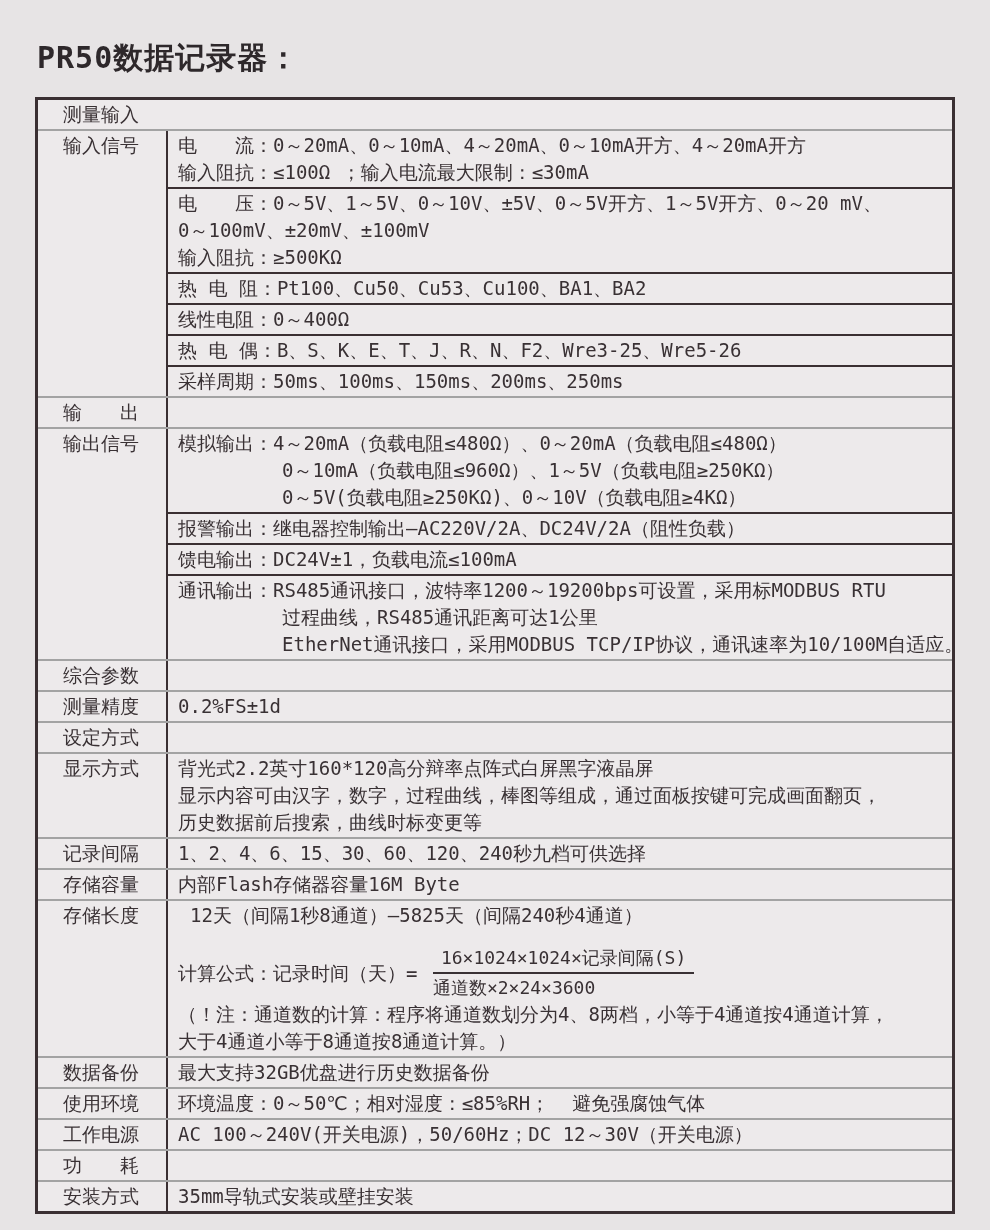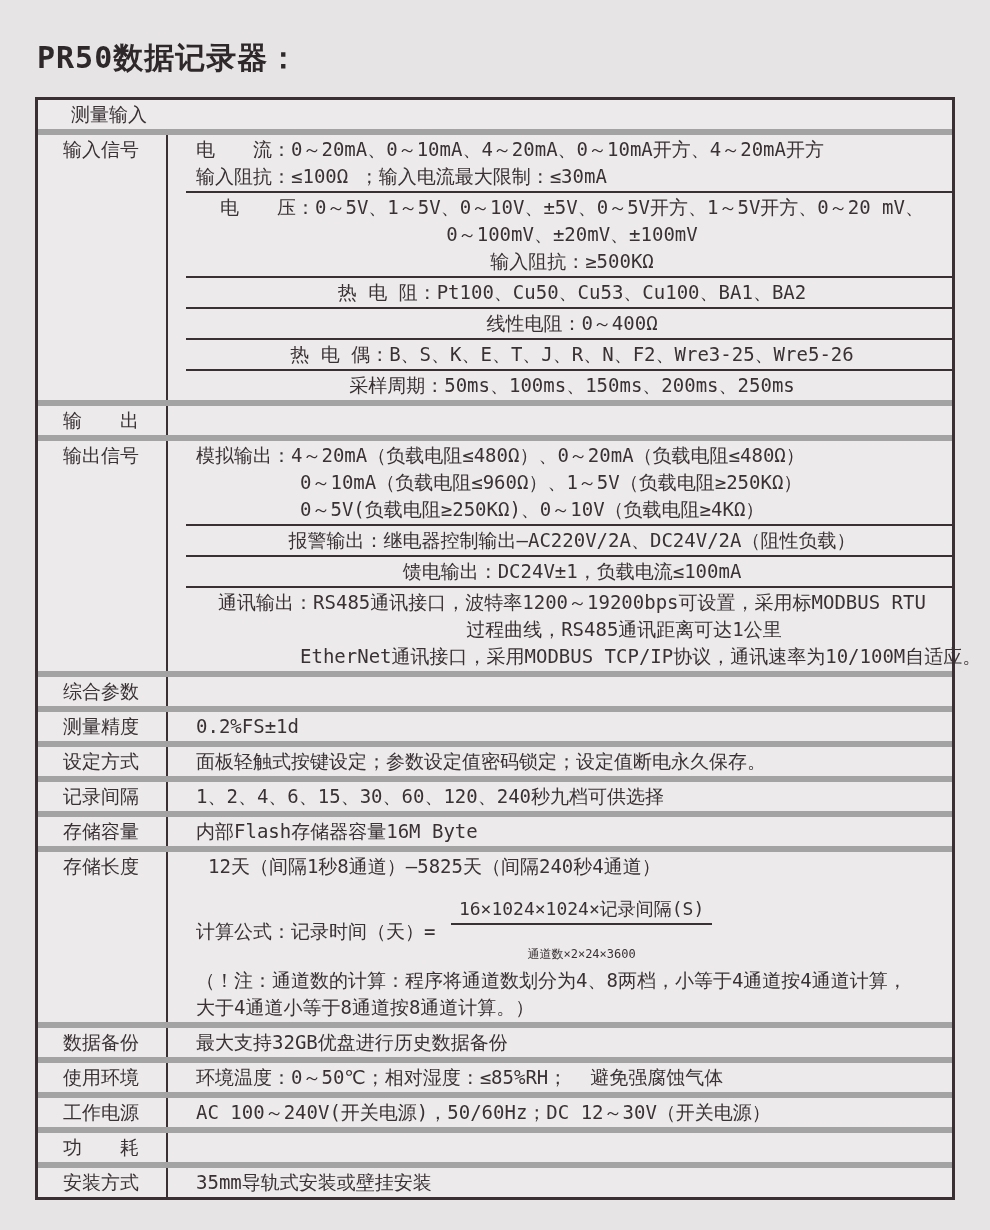--- a/index.html
+++ b/index.html
@@ -18,83 +18,81 @@
     margin: 16px 0 18px 2px;
     color: #2e282b;
   }
   .spec-table {
     width: 920px;
     border: 3px solid #3a2f32;
     background: #edeaeb;
     box-sizing: border-box;
   }
   .row { display: flex; align-items: stretch; }
-  .row + .row { border-top: 6px solid #a3a3a3; gap: 18px; }
+  .row + .row { border-top: 2px solid #a3a3a3; }
   .label-cell {
     flex: 0 0 130px;
     box-sizing: border-box;
     border-right: 2px solid #3a2f32;
     padding: 1px 2px 1px 25px;
     font-size: 19px;
     line-height: 27px;
     white-space: pre;
   }
   .label-cell.full {
     flex: 1 1 auto;
     border-right: none;
-    margin-left: 8px;
   }
   .value-cell {
     flex: 1 1 auto;
     box-sizing: border-box;
     display: flex;
     flex-direction: column;
     min-width: 0;
   }
   .group {
     padding: 1px 4px 1px 10px;
     flex: 1 1 auto;
   }
-  .group + .group { border-top: 2px solid #3a2f32; text-align: center; }
+  .group + .group { border-top: 2px solid #3a2f32; }
   .line {
     font-size: 19px;
     line-height: 27px;
     white-space: pre;
   }
   .line.indent { padding-left: 104px; }
   .storage-range { margin-bottom: 16px; margin-left: 12px; }
   .formula-row {
     display: flex;
     align-items: center;
     margin: 2px 0 0 0;
   }
   .formula-prefix {
     font-size: 19px;
     line-height: 27px;
     white-space: pre;
   }
   .fraction {
     display: inline-block;
-    text-align: center;
     vertical-align: middle;
     margin-left: 4px;
   }
   .fraction .numerator {
     display: block;
     font-size: 18px;
     line-height: 26px;
     padding: 0 8px 1px 8px;
     border-bottom: 2px solid #393134;
     white-space: pre;
   }
   .fraction .denominator {
     display: block;
-    font-size: 12px;
+    font-size: 18px;
     line-height: 26px;
-    padding-top: 16px;
+    padding-top: 1px;
     white-space: pre;
   }
 </style>
 </head>
 <body>
 
 <div class="page">
 
   <div class="title">PR50数据记录器：</div>
 
@@ -167,27 +165,32 @@
       <div class="label-cell">测量精度</div>
       <div class="value-cell">
         <div class="group">
           <div class="line">0.2%FS±1d</div>
         </div>
       </div>
     </div>
 
     <div class="row">
       <div class="label-cell">设定方式</div>
-      <div class="value-cell">
-        <div class="group">
-          <div class="line">面板轻触式按键设定；参数设定值密码锁定；设定值断电永久保存。</div>
-        </div>
-      </div>
-    </div>
-
+    </div>
+
+    <div class="row">
+      <div class="label-cell">显示方式</div>
+      <div class="value-cell">
+        <div class="group">
+          <div class="line">背光式2.2英寸160*120高分辩率点阵式白屏黑字液晶屏</div>
+          <div class="line">显示内容可由汉字，数字，过程曲线，棒图等组成，通过面板按键可完成画面翻页，</div>
+          <div class="line">历史数据前后搜索，曲线时标变更等</div>
+        </div>
+      </div>
+    </div>
 
     <div class="row">
       <div class="label-cell">记录间隔</div>
       <div class="value-cell">
         <div class="group">
           <div class="line">1、2、4、6、15、30、60、120、240秒九档可供选择</div>
         </div>
       </div>
     </div>
 

